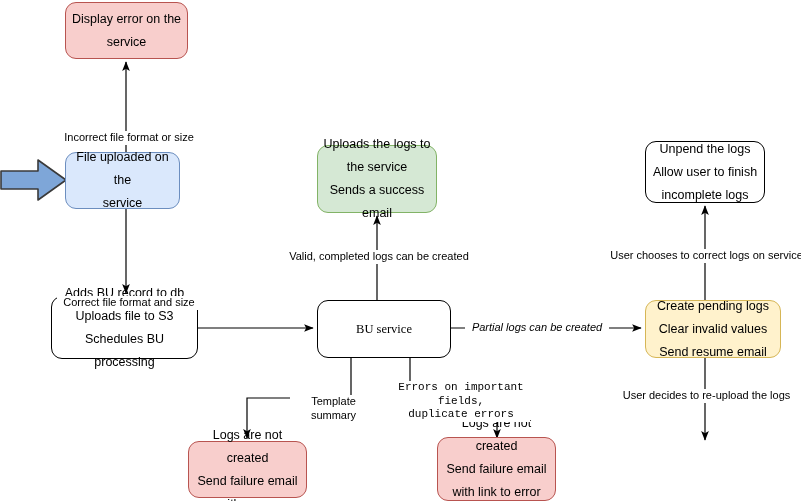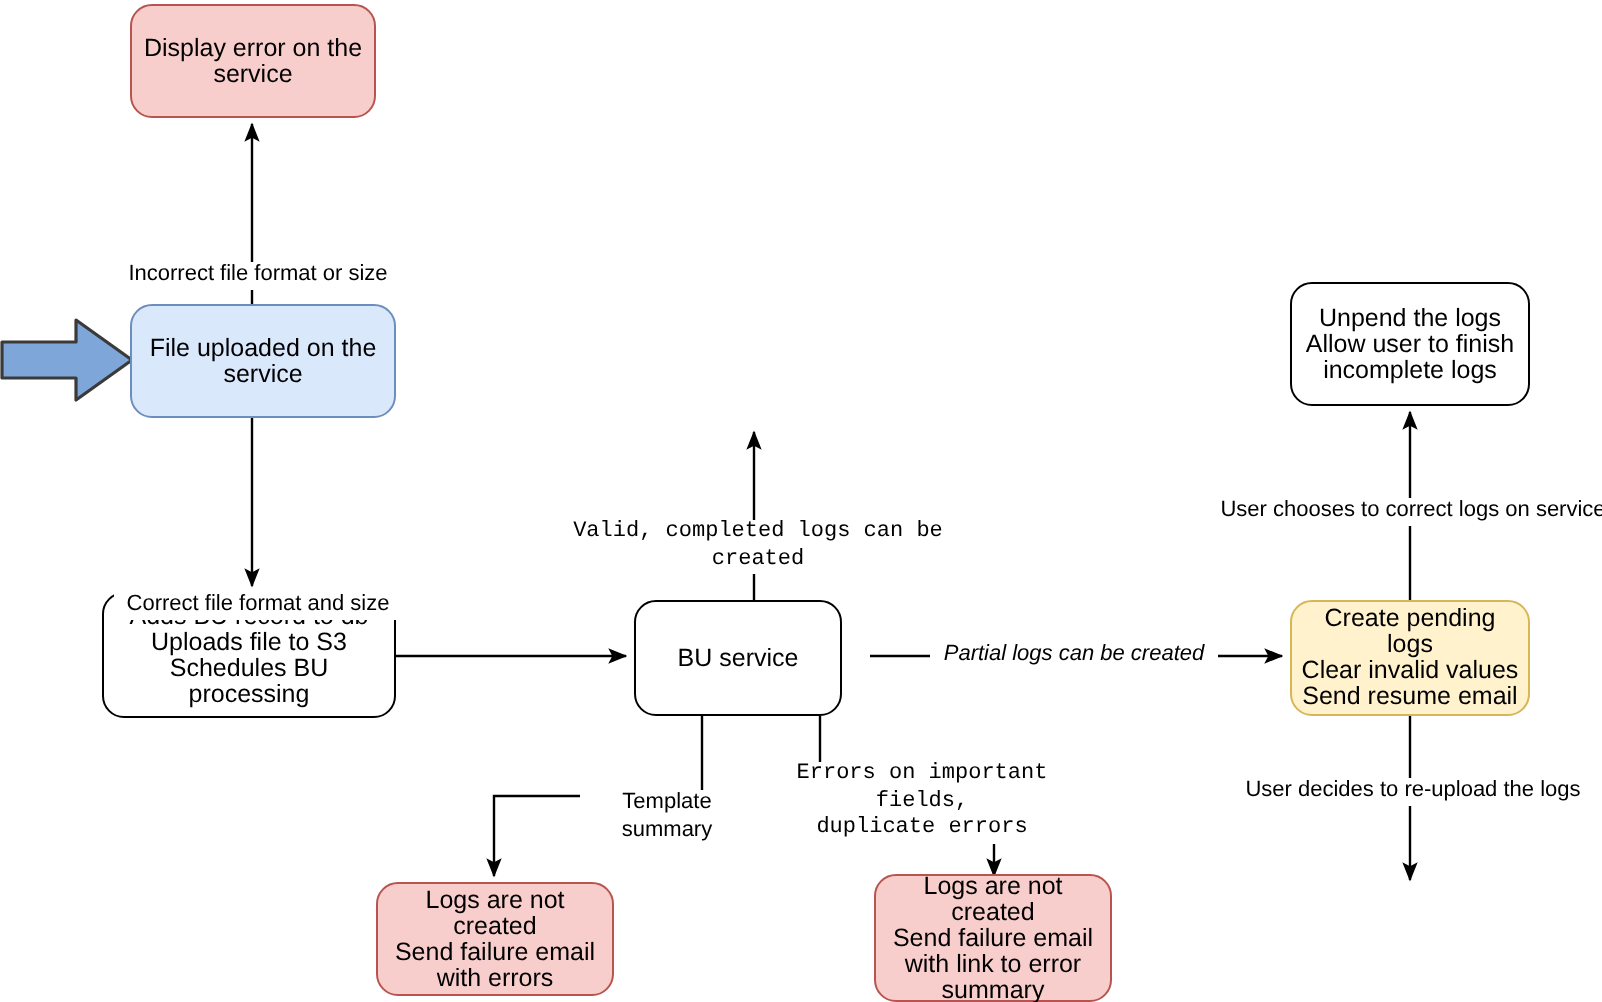--- a/index.html
+++ b/index.html
@@ -27,21 +27,21 @@
     position: absolute;
     box-sizing: border-box;
     border: 1.2px solid #000000;
     border-radius: 11px;
     display: flex;
     align-items: center;
     justify-content: center;
     text-align: center;
     color: #000000;
     font-size: 12.5px;
-    line-height: 13px;
+    line-height: 23px;
     white-space: pre-line;
     padding: 2px 4px;
   }
   .n-white  { background: #ffffff; }
   .n-pink   { background: #f8cecc; border-color: #b85450; }
   .n-blue   { background: #dae8fc; border-color: #6c8ebf; }
   .n-green  { background: #d5e8d4; border-color: #82b366; }
   .n-yellow { background: #fff2cc; border-color: #d6b656; }
   .edge-label {
     position: absolute;
@@ -93,53 +93,57 @@
     <line x1="705" y1="358" x2="705" y2="440" stroke="#000" stroke-width="1.2" marker-end="url(#arrowhead)"></line>
   </svg>
 
   <svg class="big-arrow" viewBox="0 0 68 44" xmlns="http://www.w3.org/2000/svg">
     <path d="M1,13 L38,13 L38,2 L66,22 L38,42 L38,31 L1,31 Z" fill="#7ea6d8" stroke="#3a3a3a" stroke-width="1.6" stroke-linejoin="round"></path>
   </svg>
 
   <div class="node n-pink" style="left:65px;  top:2px;   width:123px; height:57px;">Display error on the
 service</div>
 
-  <div class="node n-blue" style="left:65px;  top:152px; width:133px; height:57px;">File uploaded on the
+  <div class="node n-blue" style="left:65px;  top:152px; width:115px; height:57px;">File uploaded on the
 service</div>
 
   <div class="node n-white" style="left:51px;  top:296px; width:147px; height:63px;">Adds BU record to db
 Uploads file to S3
 Schedules BU processing</div>
 
+  <div class="node n-green" style="left:317px; top:145px; width:120px; height:68px;">Uploads the logs to
+the service
+Sends a success
+email</div>
 
-  <div class="node n-white" style="left:317px; top:300px; width:104px; height:58px;">BU service</div>
+  <div class="node n-white" style="left:317px; top:300px; width:134px; height:58px;font-family:Liberation Serif, serif;">BU service</div>
 
   <div class="node n-white" style="left:645px; top:141px; width:120px; height:62px;">Unpend the logs
 Allow user to finish
 incomplete logs</div>
 
-  <div class="node n-yellow" style="left:645px; top:300px; width:120px; height:58px;">Create pending logs
+  <div class="node n-yellow" style="left:645px; top:300px; width:136px; height:58px;">Create pending logs
 Clear invalid values
 Send resume email</div>
 
   <div class="node n-pink" style="left:188px; top:441px; width:119px; height:57px;">Logs are not created
 Send failure email
 with errors</div>
 
   <div class="node n-pink" style="left:437px; top:437px; width:119px; height:64px;">Logs are not created
 Send failure email
 with link to error
 summary</div>
 
 
   <div class="edge-label" style="left:57px;  top:108px; width:140px;margin-top:23px;">Incorrect file format or size</div>
 
   <div class="edge-label" style="left:57px;  top:252px; width:140px;margin-top:44px;">Correct file format and size</div>
 
-  <div class="edge-label" style="left:281px; top:260px; width:192px;font-family:Liberation Mono, monospace;">Valid, completed logs can be created</div>
+  <div class="edge-label" style="left:281px; top:250px; width:192px;">Valid, completed logs can be created</div>
 
   <div class="edge-label" style="left:465px; top:321px; width:140px;font-style:italic;">Partial logs can be created</div>
 
   <div class="edge-label" style="left:290px; top:395px; width:83px;">Template summary</div>
 
   <div class="edge-label" style="left:392px; top:381px; width:134px;font-family:Liberation Mono, monospace;">Errors on important fields,
 duplicate errors</div>
 
   <div class="edge-label" style="left:608px; top:249px; width:193px;">User chooses to correct logs on service</div>
 

